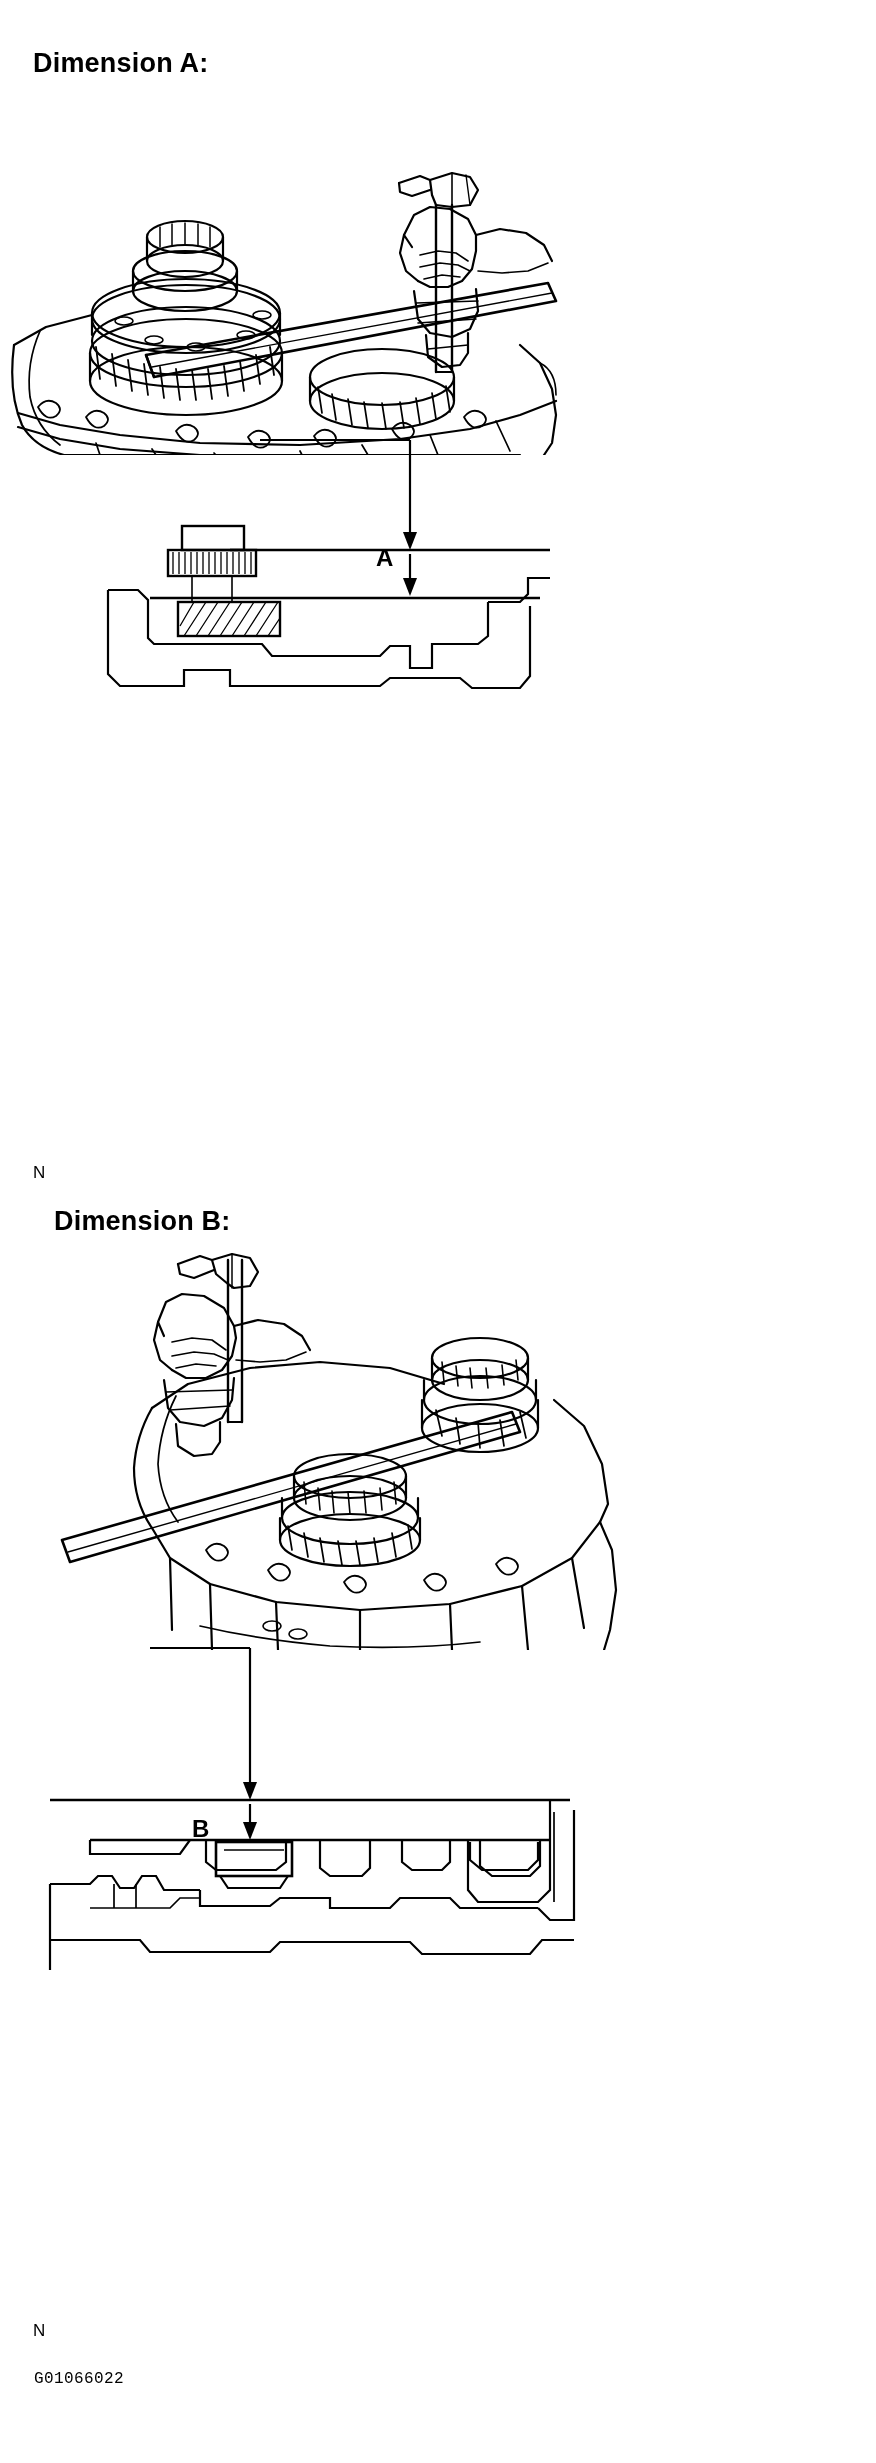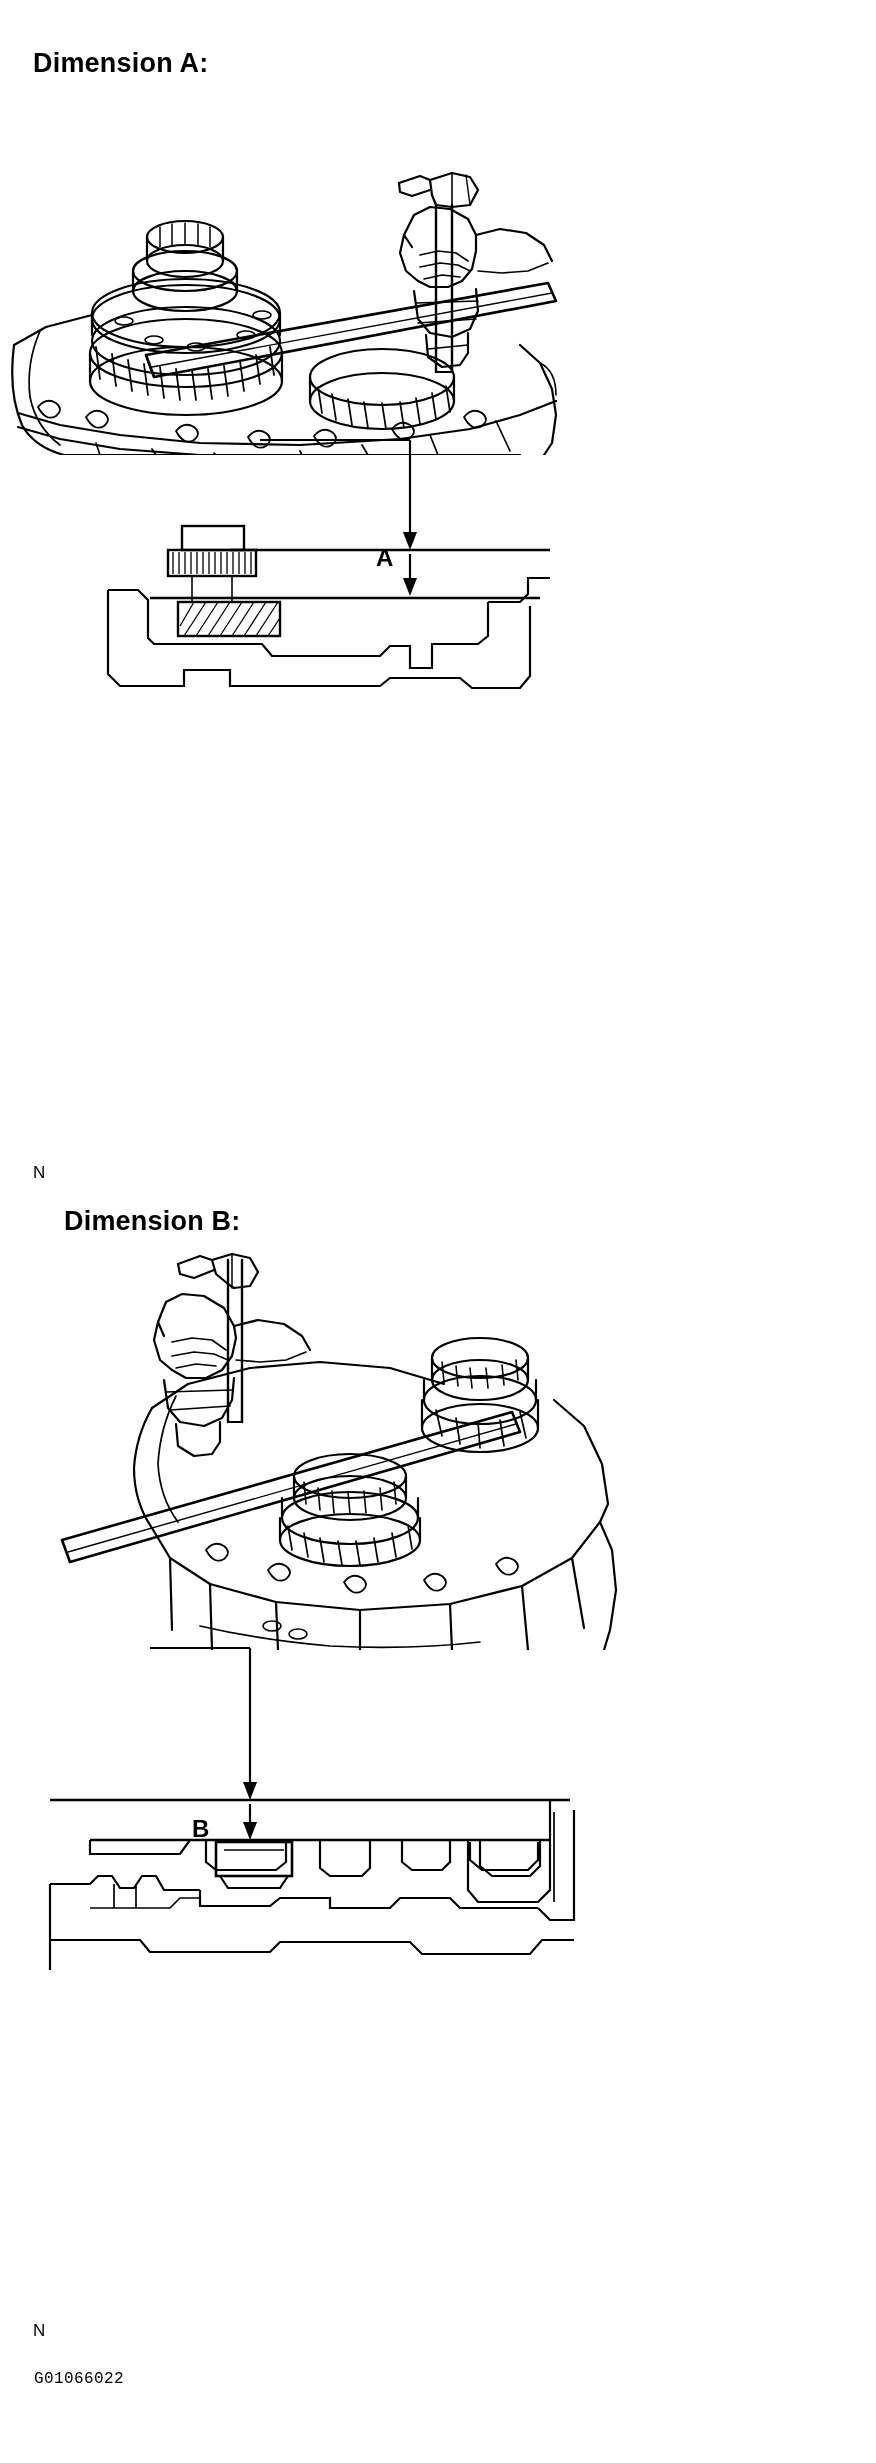--- a/index.html
+++ b/index.html
@@ -12,21 +12,21 @@
 
   
   .heading{
     position:absolute;
     font-weight:bold;
     font-size:27px;
     letter-spacing:0.2px;
     white-space:nowrap;
   }
   #heading-a{left:33px;top:48px;}
-  #heading-b{left:64px;top:1206px;}
+  #heading-b{left:54px;top:1206px;}
 
   
   .n-marker{
     position:absolute;
     font-size:17px;
     font-weight:normal;
     white-space:nowrap;
   }
   #n-marker-1{left:33px;top:1163px;}
   #n-marker-2{left:33px;top:2321px;}

